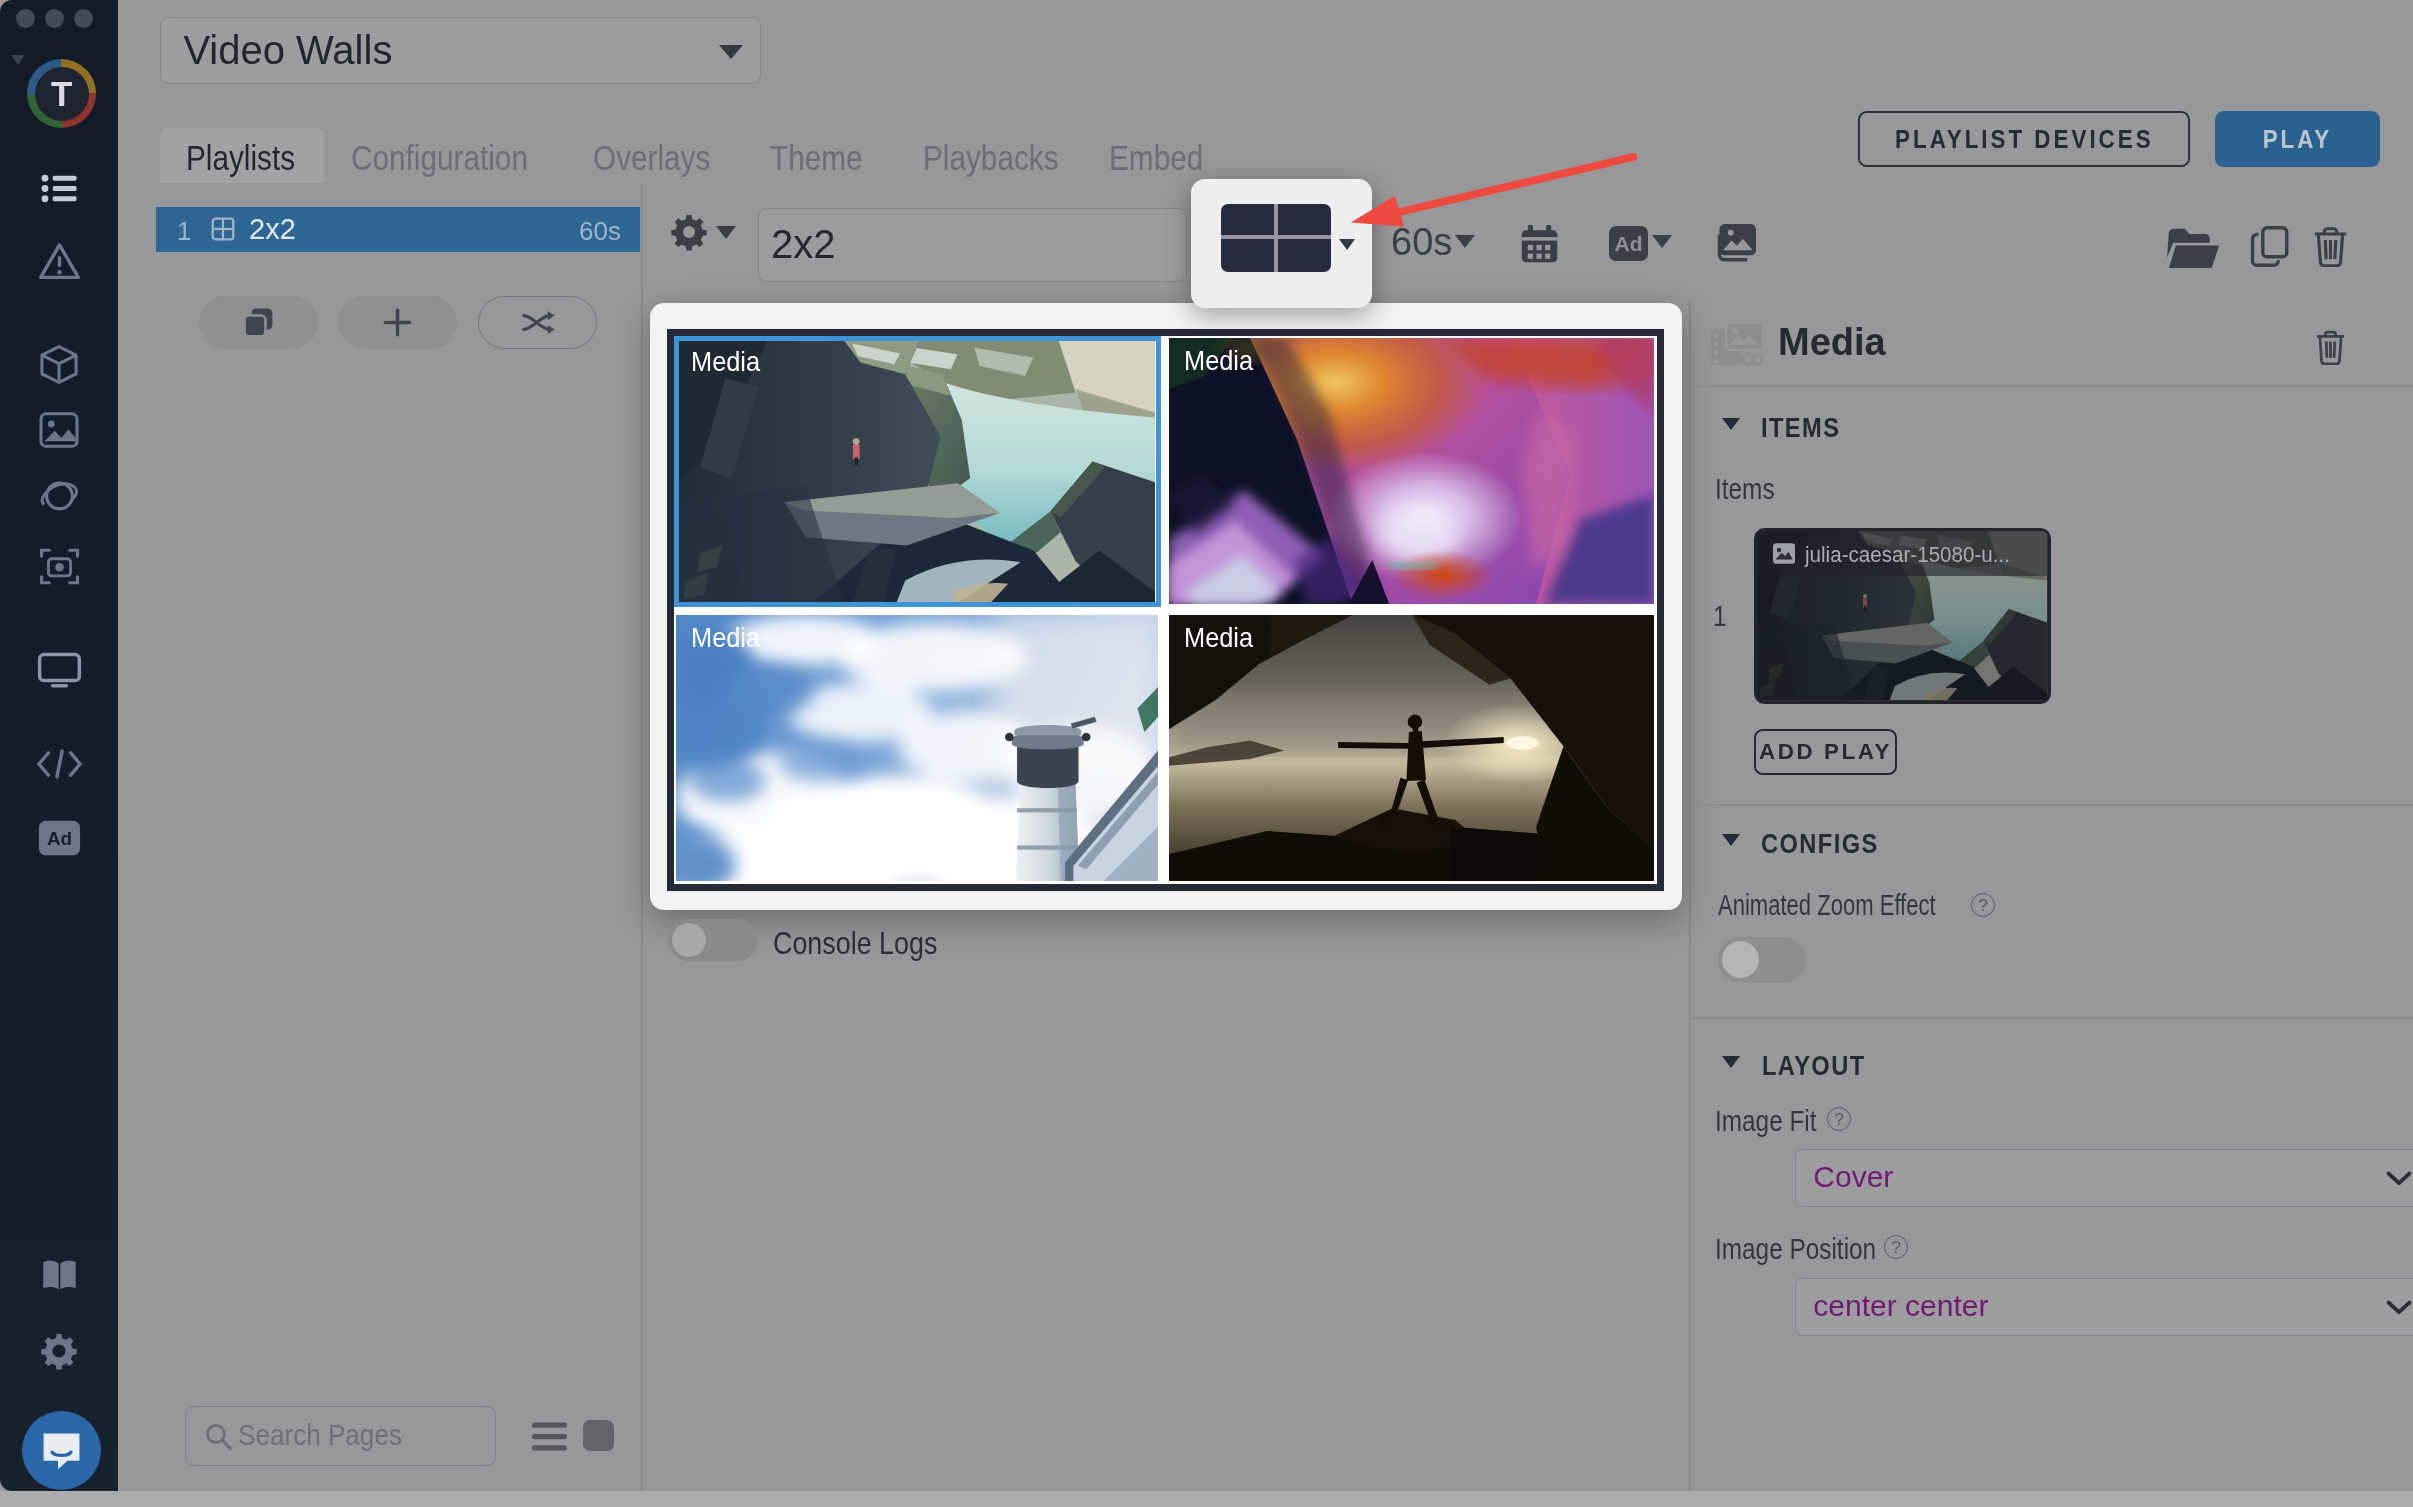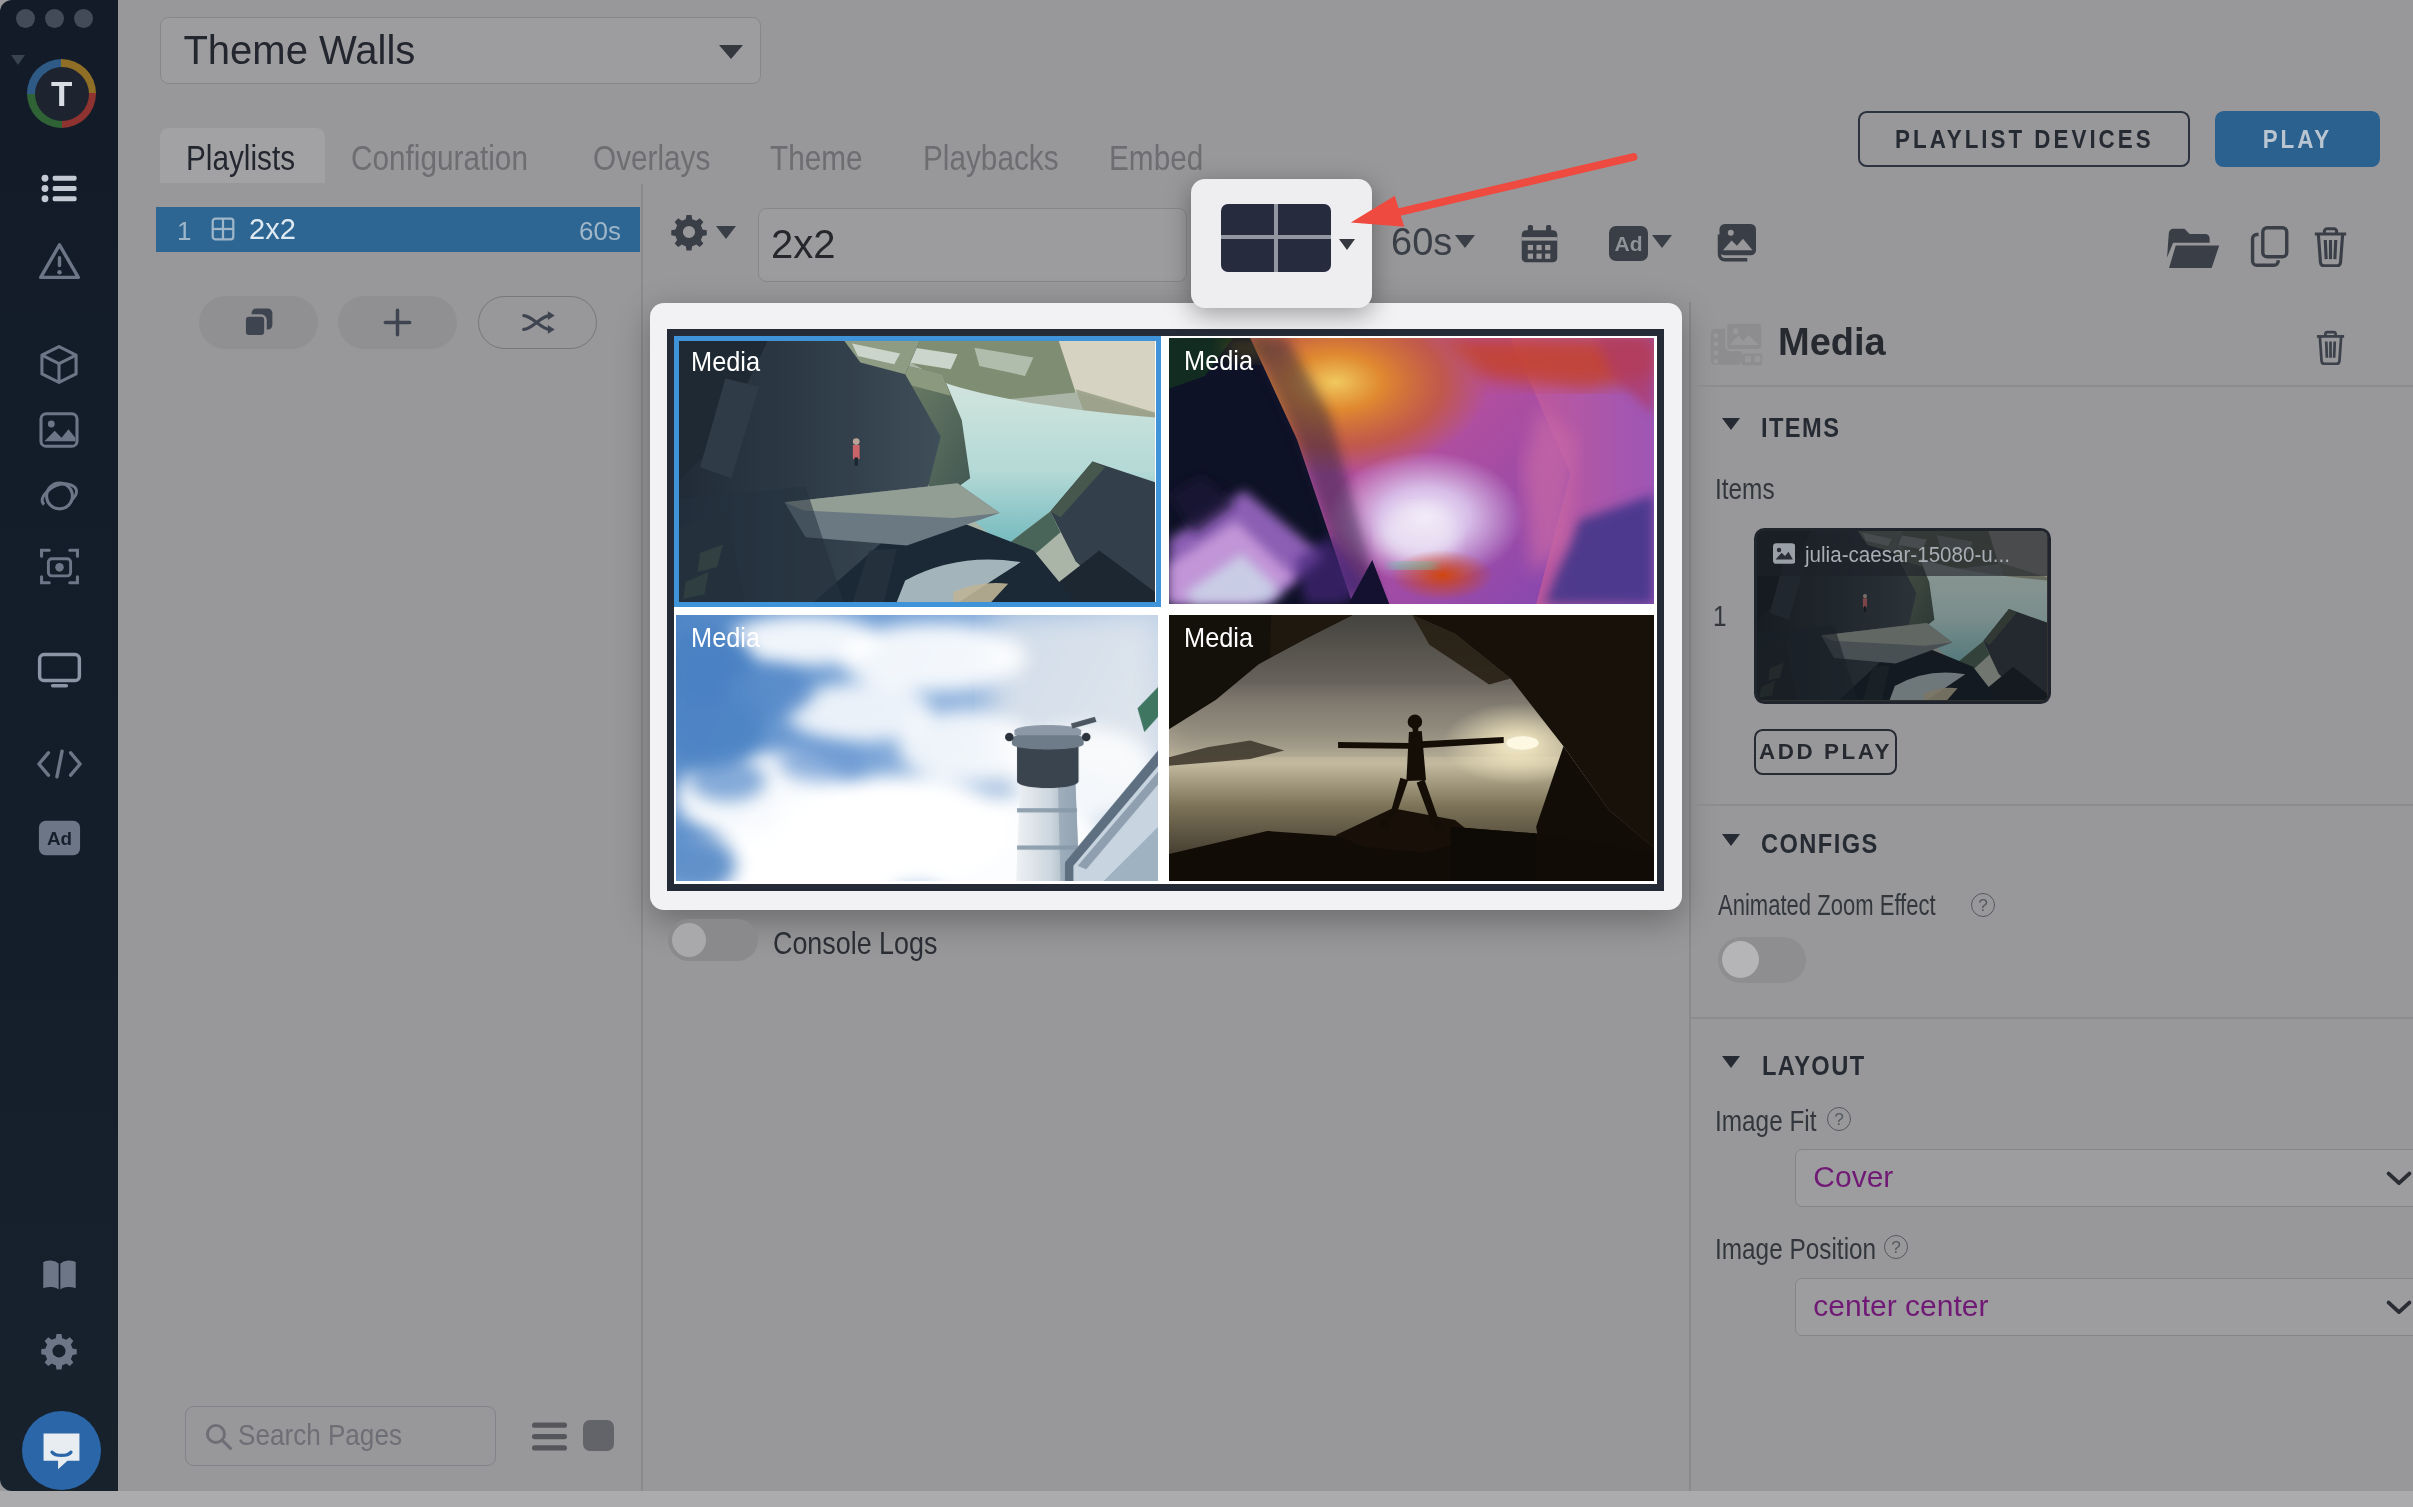--- a/index.html
+++ b/index.html
@@ -147,21 +147,21 @@
       <path d="M24 7 C19 2 9 2 4 5 L4 38 C9 35 19 35 24 40 C29 35 39 35 44 38 L44 5 C39 2 29 2 24 7 Z M24 7 L24 40" fill="#6c7687" stroke="#16202c" stroke-width="2"></path>
     </svg></div>
 <div class="sic" style="top:1331px;"><svg width="40" height="40" viewBox="0 0 46 46">
       <path fill="#6c7687" d="M25.9 3.4 L26.7 8.3 a15.5 15.5 0 0 1 4.6 1.9 l4.1-2.9 4.1 4.1-2.9 4.1a15.5 15.5 0 0 1 1.9 4.6 l4.9.8 0 5.8-4.9.8a15.5 15.5 0 0 1 -1.9 4.6 l2.9 4.1-4.1 4.1-4.1-2.9a15.5 15.5 0 0 1 -4.6 1.9 l-.8 4.9-5.8 0-.8-4.9a15.5 15.5 0 0 1 -4.6-1.9 l-4.1 2.9-4.1-4.1 2.9-4.1a15.5 15.5 0 0 1 -1.9-4.6 l-4.9-.8 0-5.8 4.9-.8a15.5 15.5 0 0 1 1.9-4.6 l-2.9-4.1 4.1-4.1 4.1 2.9a15.5 15.5 0 0 1 4.6-1.9 l.8-4.9 5.8 0 Z M23 15.5 A7.5 7.5 0 1 0 23 30.5 A7.5 7.5 0 1 0 23 15.5 Z"></path>
     </svg></div>
 <div id="chat" class="abs"><svg style="margin:19px 0 0 18px;" width="43" height="41" viewBox="0 0 50 48">
       <path d="M4 4 h42 v32 h-14 l-11 10 0-10 h-17 Z" fill="#e8edf2" rx="6"></path>
       <path d="M14 26 c4 5 18 5 22 0" stroke="#2a66a8" stroke-width="4" fill="none" stroke-linecap="round"></path>
     </svg></div>
 
-<div id="vwbox" class="abs">Theme Walls</div>
+<div id="vwbox" class="abs">Video Walls</div>
 <div id="vwcaret" class="abs"></div>
 <div id="tab-active" class="abs"></div>
 <div class="tabtxt" style="left:186px; color:#23262e;">Playlists</div>
 <div class="tabtxt" style="left:351px;">Configuration</div>
 <div class="tabtxt" style="left:593px;">Overlays</div>
 <div class="tabtxt" style="left:770px;">Theme</div>
 <div class="tabtxt" style="left:923px;">Playbacks</div>
 <div class="tabtxt" style="left:1109px;">Embed</div>
 <div id="btn-pd" class="abs"><span style="display:inline-block; transform:scaleX(.86);">PLAYLIST DEVICES</span></div>
 <div id="btn-play" class="abs"><span style="display:inline-block; transform:scaleX(.86);">PLAY</span></div>

